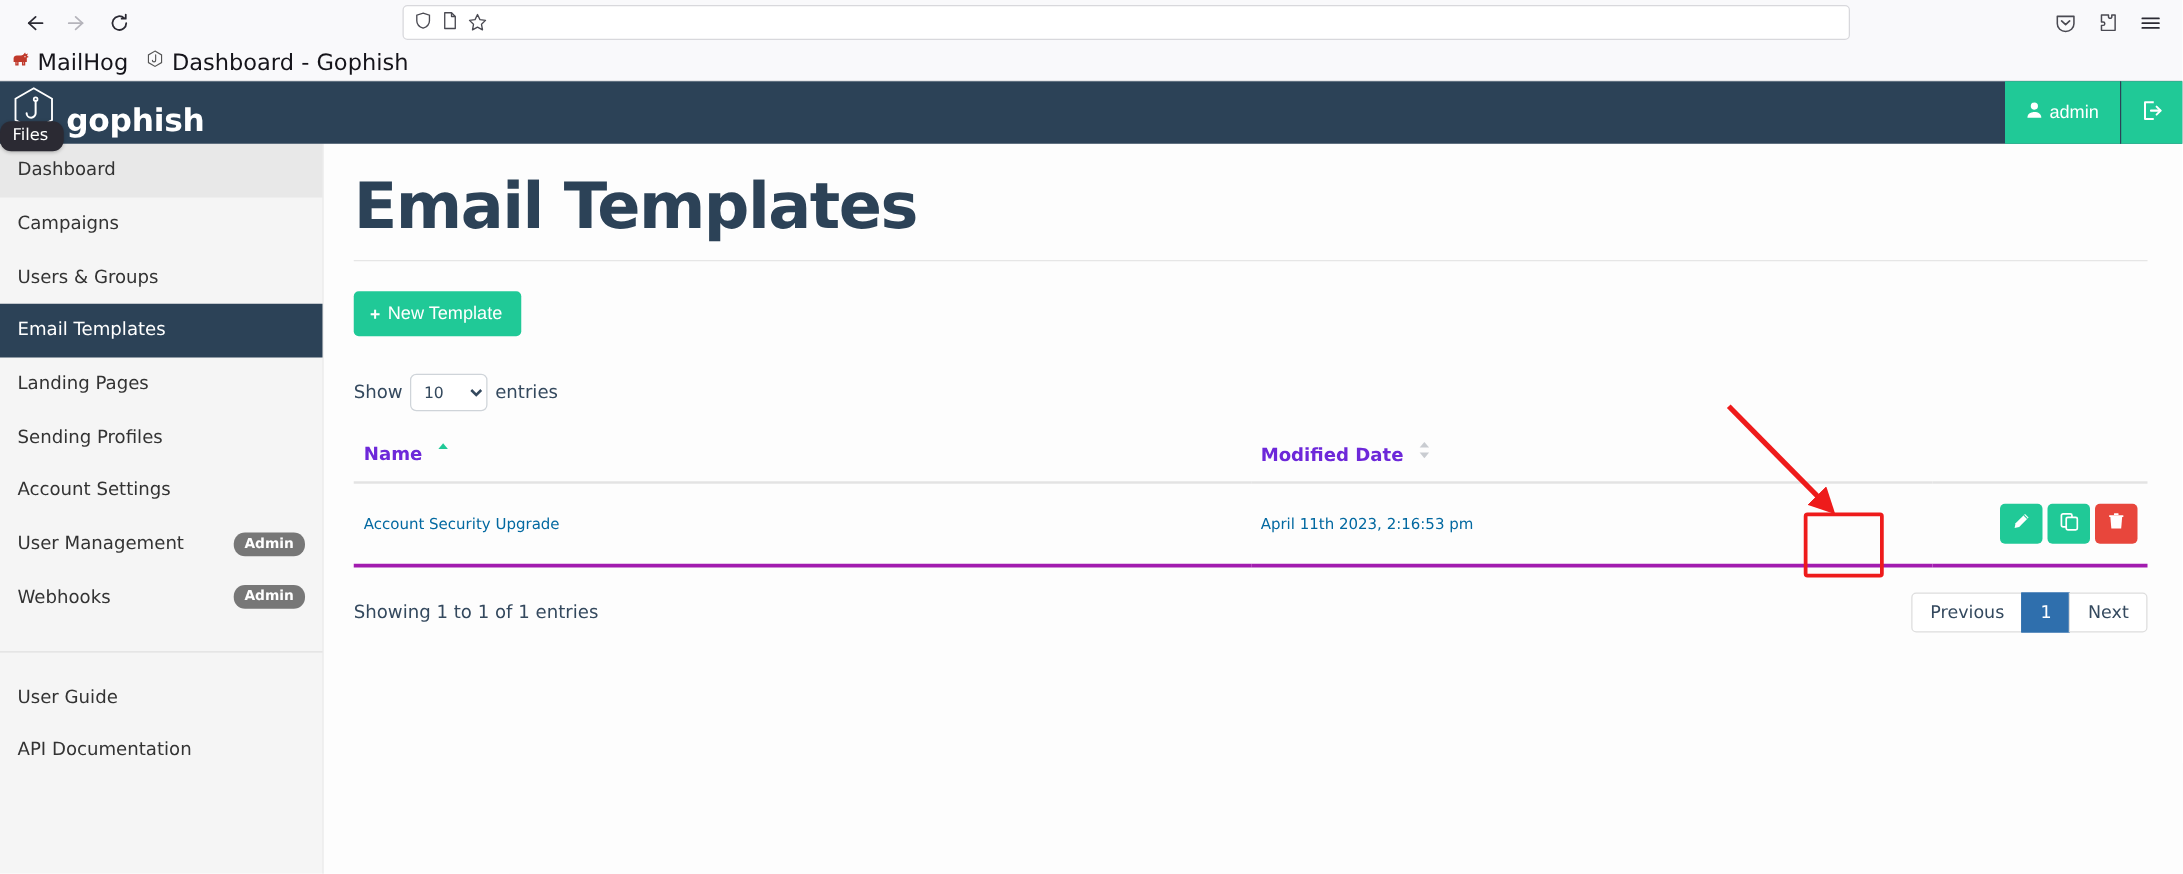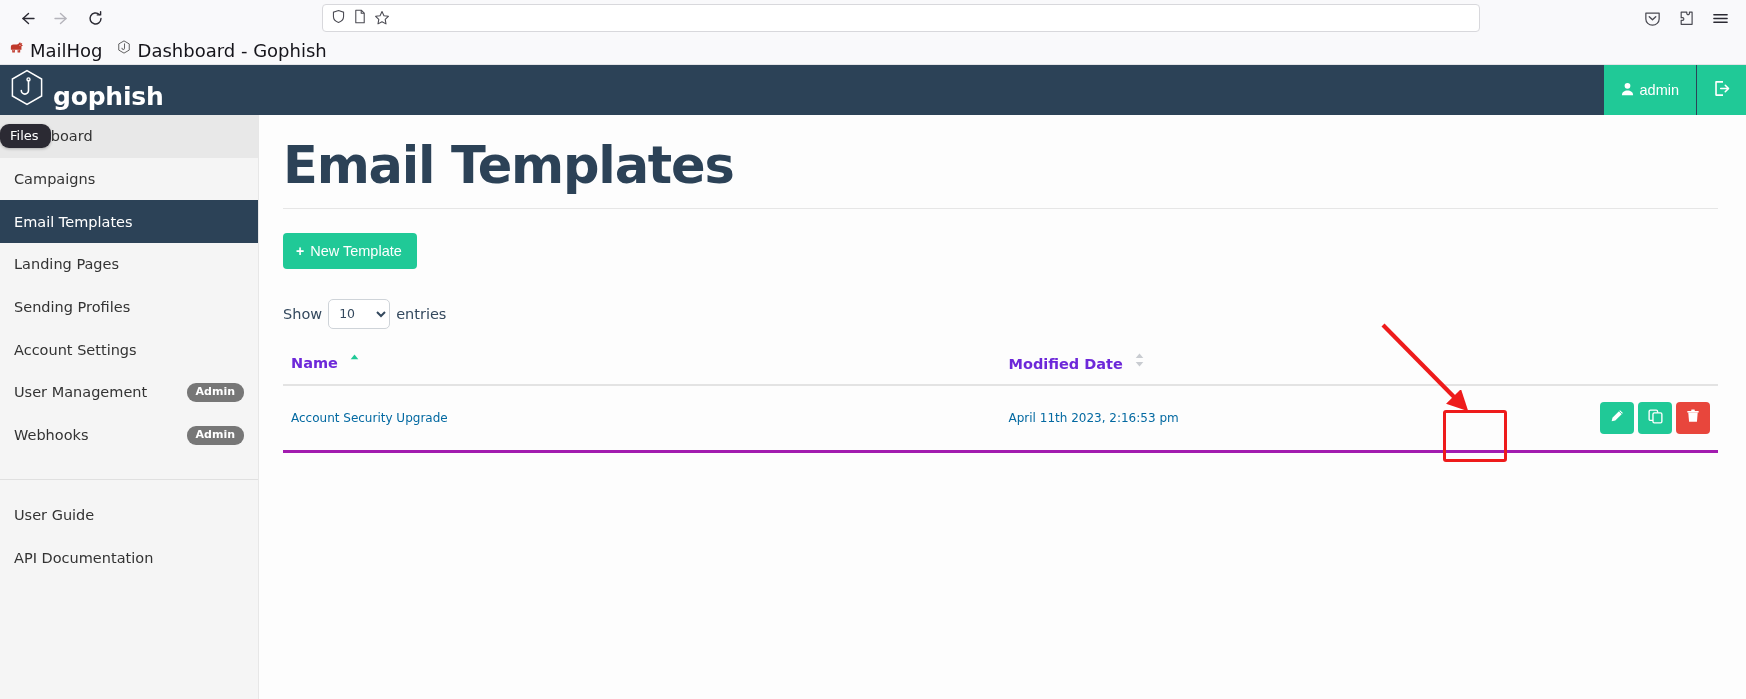--- a/index.html
+++ b/index.html
@@ -290,20 +290,23 @@
   </div>
 
   <div class="body-wrap">
 
     <div class="sidebar">
       <div class="nav-item hovered">
         <span>Dashboard</span>
       </div>
       <div class="nav-item">
         <span>Campaigns</span>
+      </div>
+      <div class="nav-item">
+        <span>Users &amp; Groups</span>
       </div>
       <div class="nav-item active">
         <span>Email Templates</span>
       </div>
       <div class="nav-item">
         <span>Landing Pages</span>
       </div>
       <div class="nav-item">
         <span>Sending Profiles</span>
       </div>
@@ -407,32 +410,40 @@
                           <rect x="5.9" y="0.7" width="4.2" height="1.6" rx=".5" fill="#ffffff"></rect>
                         </svg>
                     </span>
                   </button>
                 </span>
               </td>
             </tr>
           </tbody>
         </table>
 
+        <div class="dt-bottom">
+          <div class="dt-info">Showing 1 to 1 of 1 entries</div>
+          <div class="dt-paginate">
+            <button class="pg">Previous</button>
+            <button class="pg current">1</button>
+            <button class="pg">Next</button>
+          </div>
+        </div>
       </div>
 
       <div class="annot-layer">
         <svg width="100%" height="100%" viewBox="0 0 1487 584" preserveAspectRatio="none">
           <defs>
             <marker id="redhead" markerWidth="5" markerHeight="5" refX="2.2" refY="2.5" orient="auto">
               <path d="M0,0 L5,2.5 L0,5 z" fill="#ee1b1b"></path>
             </marker>
           </defs>
           <line x1="1124" y1="210" x2="1201" y2="288" stroke="#ee1b1b" stroke-width="4.2" marker-end="url(#redhead)"></line>
         </svg>
         <div class="annot-box" style="left:1184px; top:295px; width:64px; height:52px;"></div>
       </div>
     </div>
   </div>
 
-  <div class="tooltip-files" style="left:0px; top:59px;">
+  <div class="tooltip-files" style="left:0px; top:32px;">
     <span>Files</span>
   </div>
 </div>
 
 </body></html>

